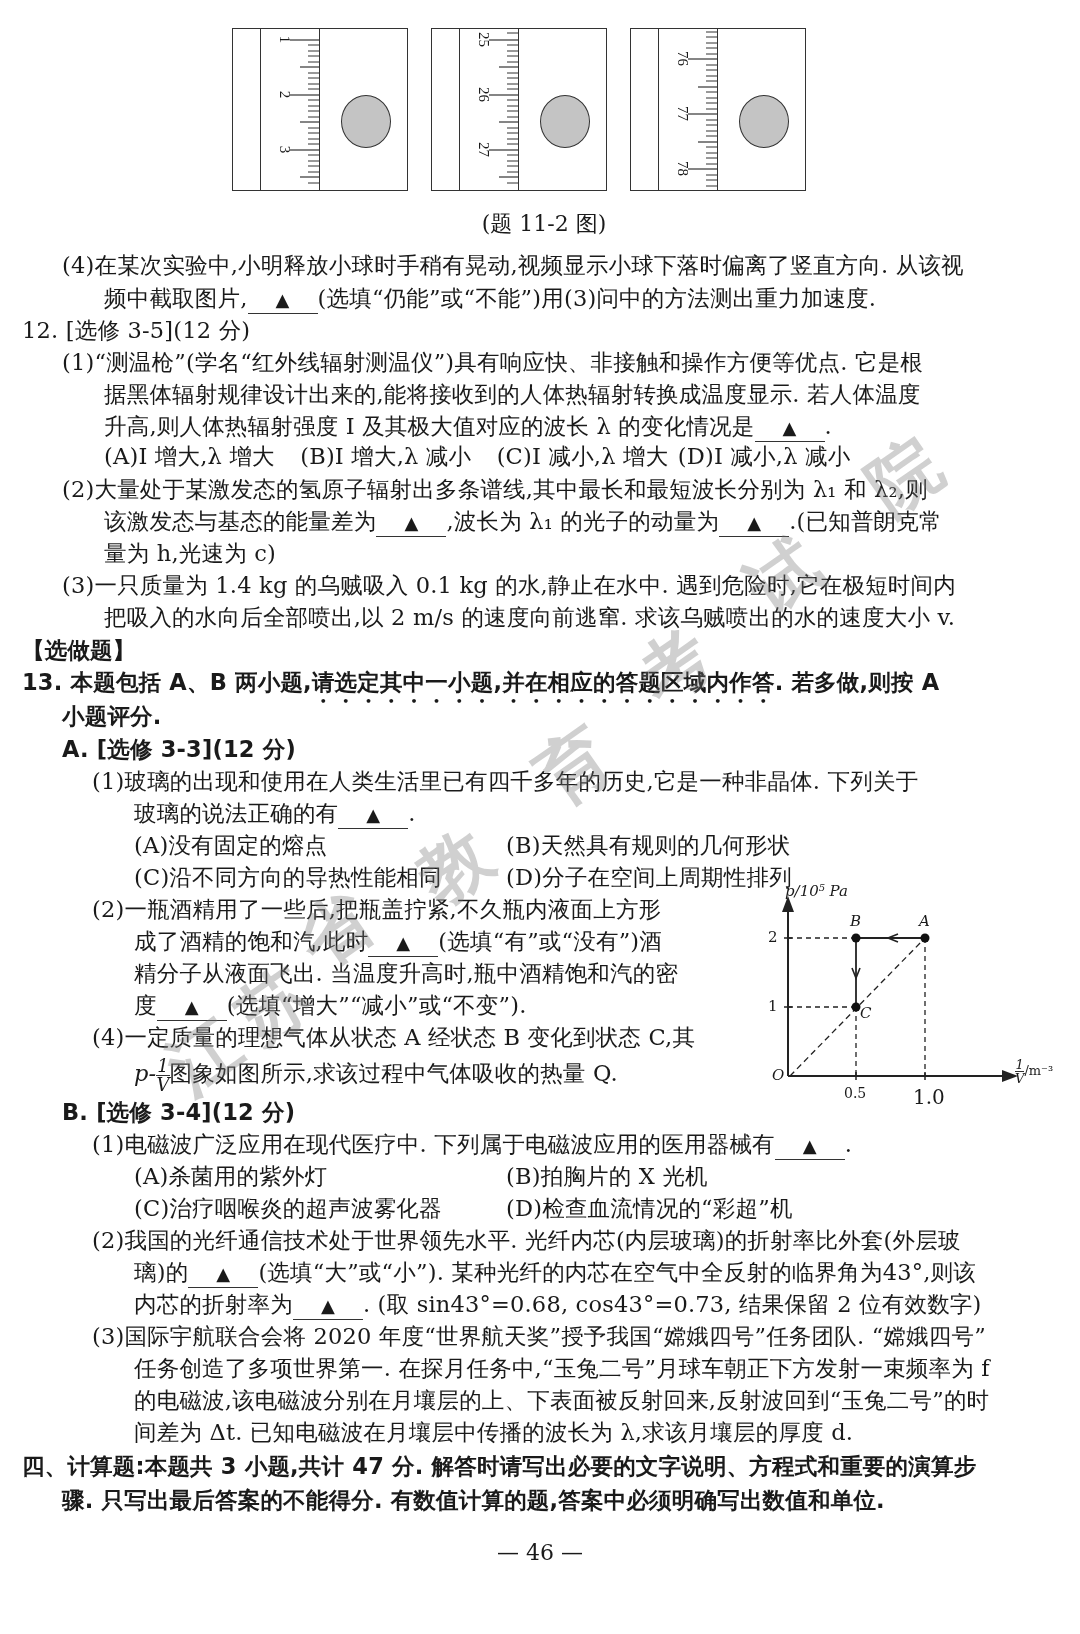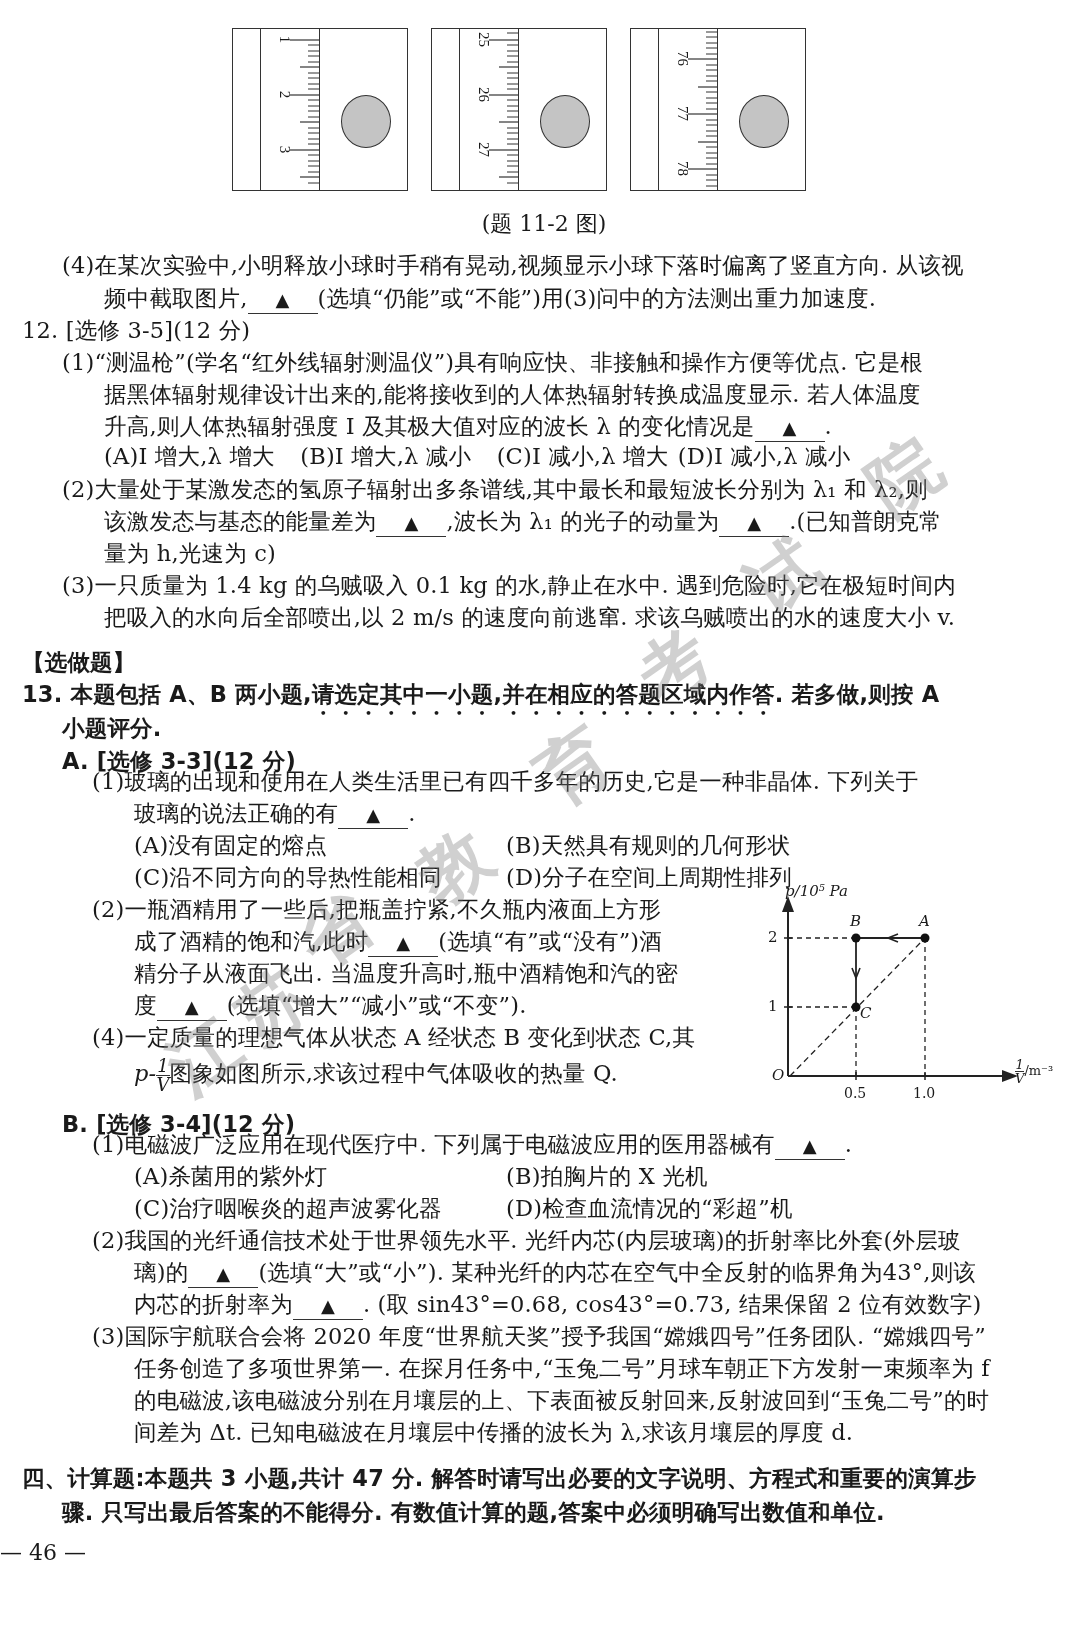--- a/index.html
+++ b/index.html
@@ -1,20 +1,20 @@
 <!DOCTYPE html>
 <html><head>
 <meta charset="utf-8">
 <style>
   html,body{margin:0;padding:0;background:#ffffff;}
   body{width:1080px;height:1634px;position:relative;overflow:hidden;
        font-family:"DejaVu Serif","Liberation Serif",serif;color:#1a1a1a;}
   .abs{position:absolute;}
   .line{position:absolute;font-size:22.5px;line-height:32px;white-space:nowrap;letter-spacing:0.2px;}
-  .bold{font-weight:bold;font-family:"DejaVu Sans","Liberation Sans",sans-serif;margin-top:12px;}
+  .bold{font-weight:bold;font-family:"DejaVu Sans","Liberation Sans",sans-serif;}
   .blank{display:inline-block;border-bottom:1.5px solid #333;text-align:center;min-width:70px;line-height:26px;}
   .tri{font-size:18px;}
   .ital{font-style:italic;}
   .dots{text-emphasis:dot;-webkit-text-emphasis:dot;text-emphasis-position:under;-webkit-text-emphasis-position:under;}
   
   .panel{position:absolute;top:28px;width:176px;height:163px;border:1.6px solid #333;background:#fff;box-sizing:border-box;}
   .panel .strip{position:absolute;left:27px;top:0;bottom:0;border-left:1.6px solid #333;}
   .panel .scale{position:absolute;left:86px;top:0;bottom:0;border-left:1.6px solid #333;}
   .panel .ball{position:absolute;left:108px;top:66px;width:50px;height:53px;border-radius:50%;background:#c4c4c4;border:1.6px solid #333;box-sizing:border-box;}
   .panel .num{position:absolute;font-size:15px;transform:rotate(90deg);font-family:"Liberation Serif",serif;}
@@ -248,21 +248,21 @@
     <circle cx="96" cy="127" r="4.5" fill="#111"></circle>
   </svg>
   <span class="abs" style="left:25px;top:2px;font-size:15px"><i>p/10⁵ Pa</i></span>
   <span class="abs ital" style="left:159px;top:32px;font-size:15px">A</span>
   <span class="abs ital" style="left:90px;top:32px;font-size:15px">B</span>
   <span class="abs ital" style="left:100px;top:124px;font-size:15px">C</span>
   <span class="abs" style="left:8px;top:48px;font-size:15px">2</span>
   <span class="abs" style="left:8px;top:117px;font-size:15px">1</span>
   <span class="abs ital" style="left:12px;top:186px;font-size:15px">O</span>
   <span class="abs" style="left:84px;top:205px;font-size:14px">0.5</span>
-  <span class="abs" style="left:153px;top:205px;font-size:14px">1.0</span>
+  <span class="abs" style="left:153px;top:205px;font-size:20px">1.0</span>
   <span class="abs" style="left:255px;top:178px;font-size:13px">
     <span class="frac" style="font-size:13px;line-height:13px"><span>1</span><span class="den">V</span></span><span>/m⁻³</span>
   </span>
 </div>
 
 <div class="line bold" style="left:62px;top:1096px">B. [选修 3-4](12 分)</div>
 <div class="line" style="left:92px;top:1128px">
   <span>(1)电磁波广泛应用在现代医疗中. 下列属于电磁波应用的医用器械有</span><span class="blank"><span class="tri">▲</span></span><span>.</span>
 </div>
 <div class="line" style="left:134px;top:1160px">(A)杀菌用的紫外灯</div>
@@ -278,21 +278,21 @@
   <span>内芯的折射率为</span><span class="blank"><span class="tri">▲</span></span><span>. (取 sin43°=0.68, cos43°=0.73, 结果保留 2 位有效数字)</span>
 </div>
 <div class="line" style="left:92px;top:1320px">(3)国际宇航联合会将 2020 年度“世界航天奖”授予我国“嫦娥四号”任务团队. “嫦娥四号”</div>
 <div class="line" style="left:134px;top:1352px">任务创造了多项世界第一. 在探月任务中,“玉兔二号”月球车朝正下方发射一束频率为 f</div>
 <div class="line" style="left:134px;top:1384px">的电磁波,该电磁波分别在月壤层的上、下表面被反射回来,反射波回到“玉兔二号”的时</div>
 <div class="line" style="left:134px;top:1416px">间差为 Δt. 已知电磁波在月壤层中传播的波长为 λ,求该月壤层的厚度 d.</div>
 
 <div class="line bold" style="left:22px;top:1450px">四、计算题:本题共 3 小题,共计 47 分. 解答时请写出必要的文字说明、方程式和重要的演算步</div>
 <div class="line bold" style="left:62px;top:1484px">骤. 只写出最后答案的不能得分. 有数值计算的题,答案中必须明确写出数值和单位.</div>
 
-<div class="abs" style="left:0;top:1540px;width:1080px;font-size:22px">— 46 —</div>
+<div class="abs" style="left:0;top:1540px;width:1080px;text-align:center;font-size:22px">— 46 —</div>
 
 <div>
   <span class="watermark" style="left:170px;top:1010px;transform:rotate(-35deg)">江</span>
   <span class="watermark" style="left:240px;top:960px;transform:rotate(-35deg)">苏</span>
   <span class="watermark" style="left:300px;top:885px;transform:rotate(-35deg)">省</span>
   <span class="watermark" style="left:420px;top:820px;transform:rotate(-35deg)">教</span>
   <span class="watermark" style="left:540px;top:720px;transform:rotate(-35deg)">育</span>
   <span class="watermark" style="left:640px;top:620px;transform:rotate(-35deg)">考</span>
   <span class="watermark" style="left:750px;top:530px;transform:rotate(-35deg)">试</span>
   <span class="watermark" style="left:870px;top:430px;transform:rotate(-35deg)">院</span>

